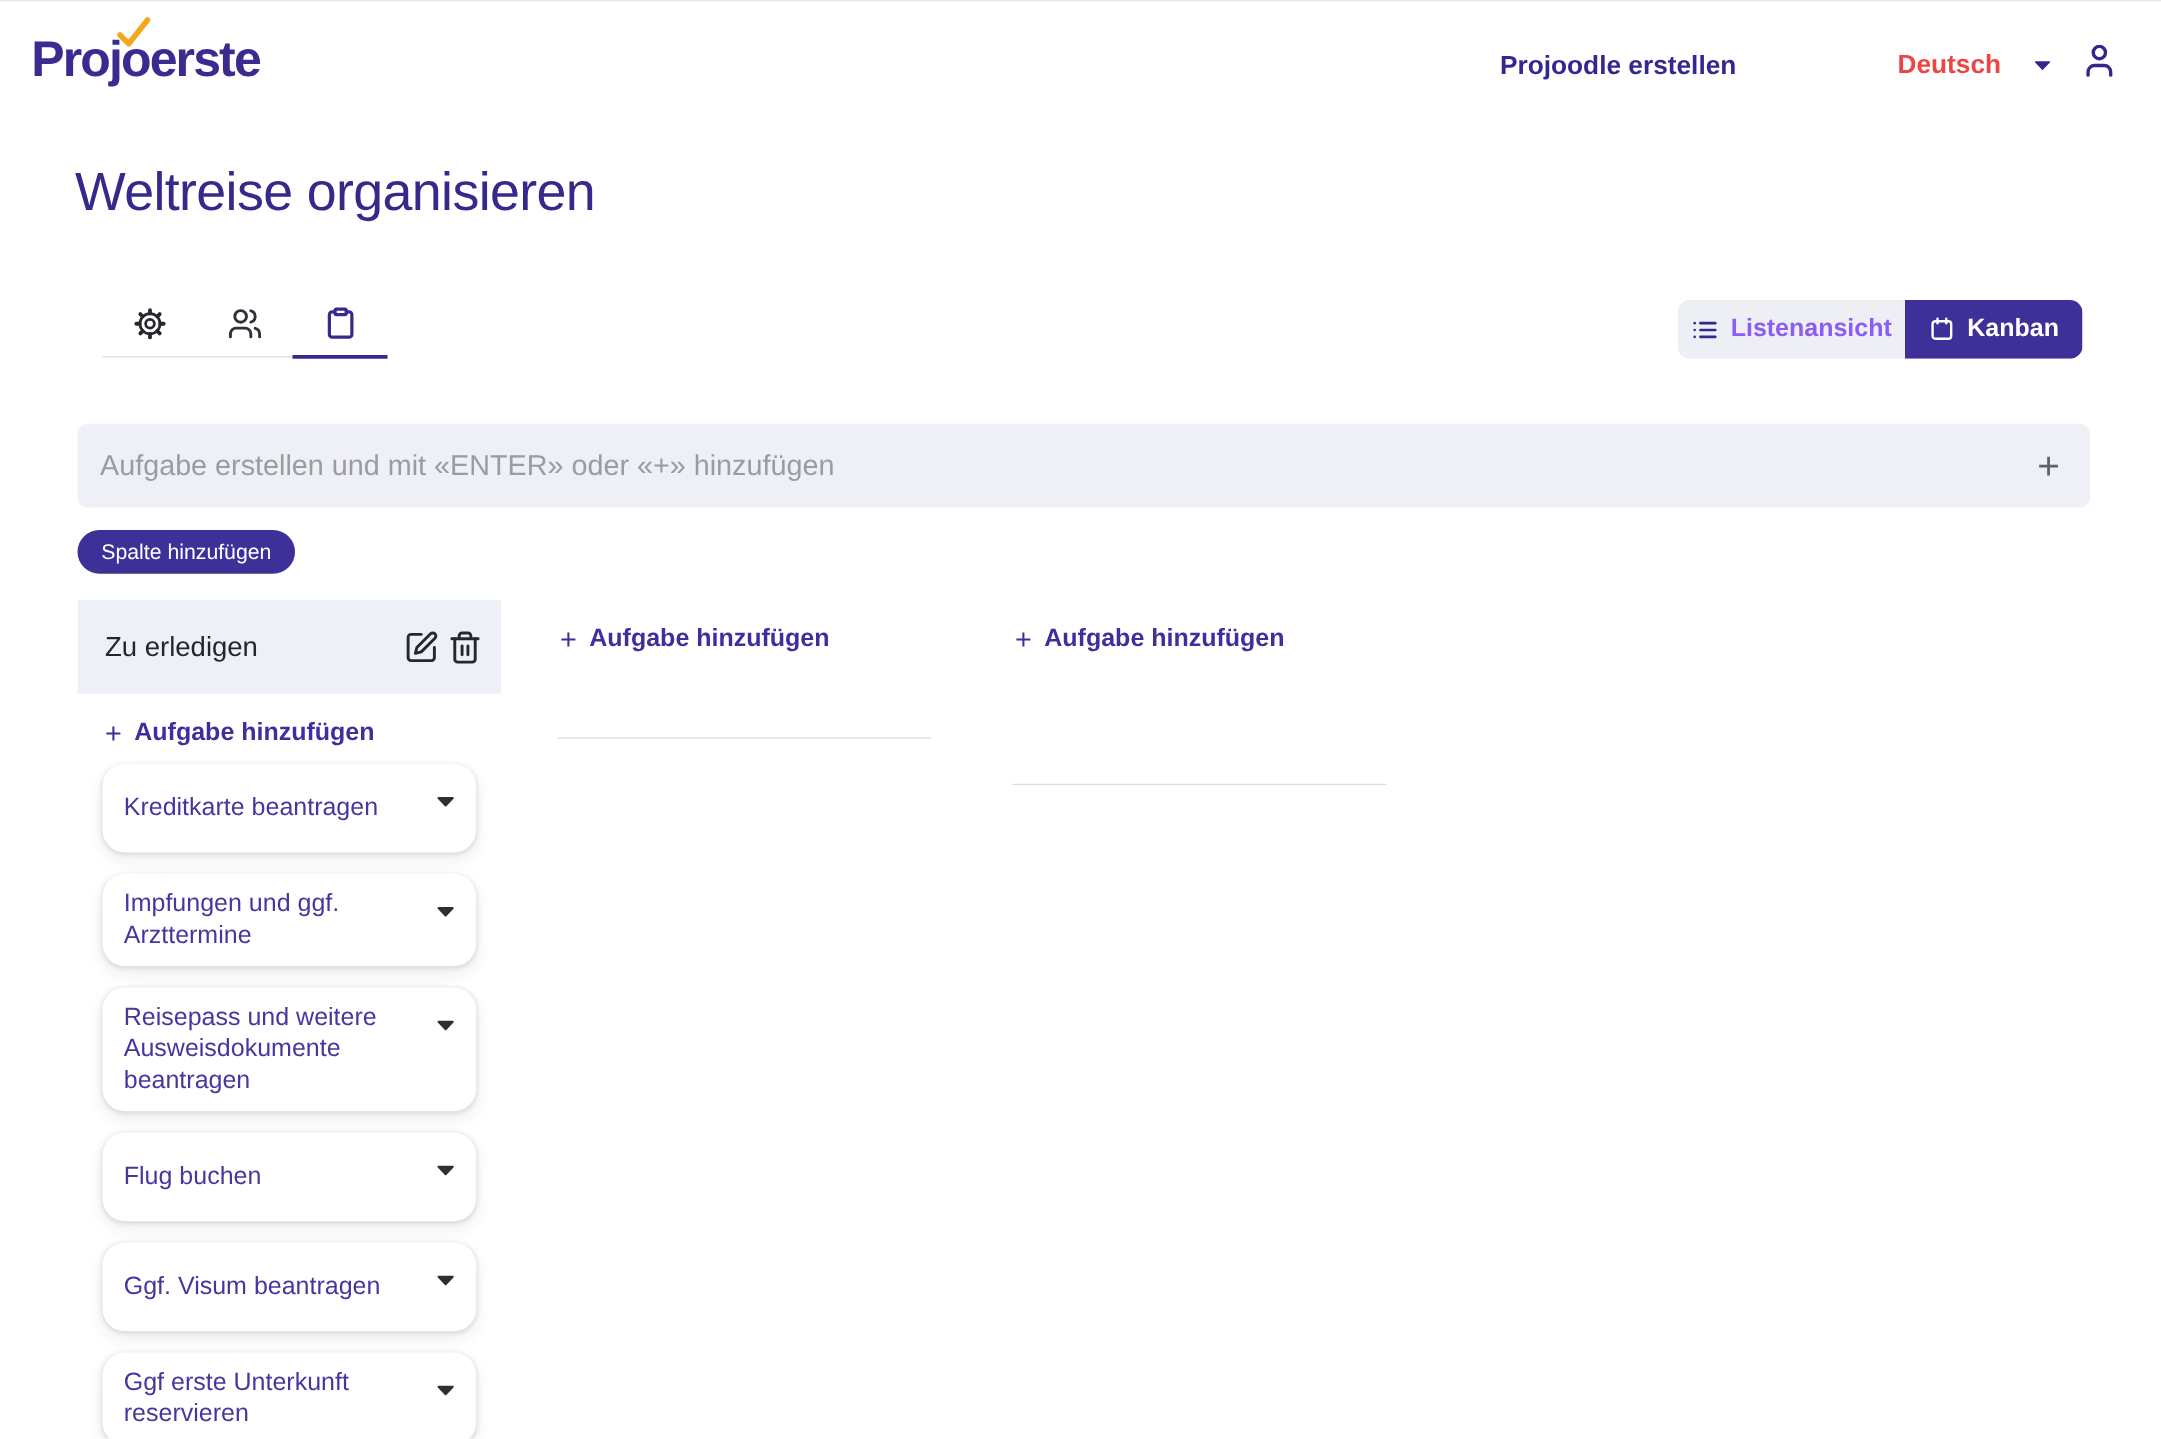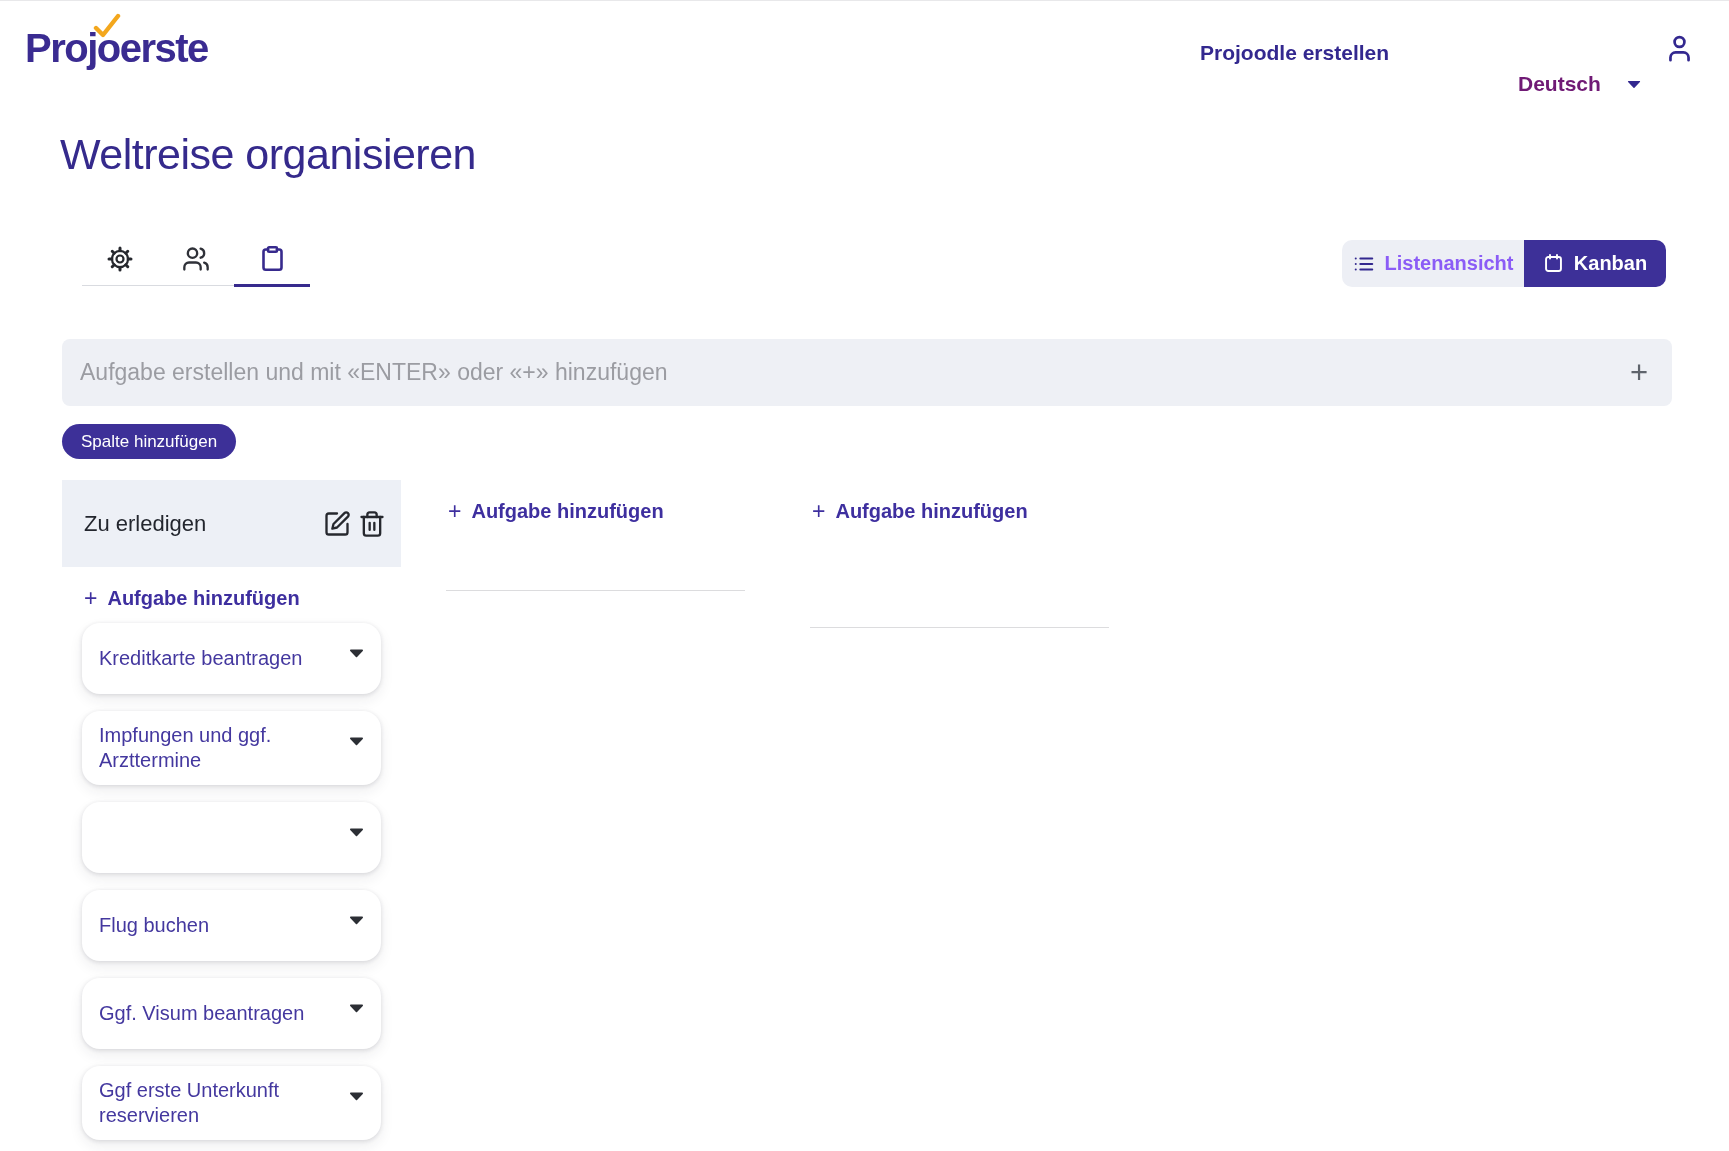--- a/index.html
+++ b/index.html
@@ -9,21 +9,21 @@
   .topline { position:absolute; top:0; left:0; right:0; height:1px; background:#e8e8ea; }
 
   
   .logo { position:absolute; left:25px; top:26px; font-size:40px; font-weight:800;
     color:#3a2b91; letter-spacing:-1.5px; cursor:pointer; }
   .logo-o { position:relative; display:inline-block; }
   .logo-check { position:absolute; left:-5px; top:-13px; }
   .create-label { position:absolute; left:1200px; top:41px; font-size:21px; font-weight:700;
     color:#33288f; cursor:pointer; }
   .lang { position:absolute; left:1518px; top:40px; display:flex; align-items:center; gap:26px;
-    font-size:21px; font-weight:700; color:#701a75; cursor:pointer;margin-top:32px; }
+    font-size:21px; font-weight:700; color:#ef4444; cursor:pointer; }
   .account { position:absolute; left:1664px; top:33px; cursor:pointer; }
 
   
   .page-title { position:absolute; left:60px; top:130px; font-size:43px; font-weight:400;
     color:#352a8c; letter-spacing:-0.5px; }
 
   
   .tabs { position:absolute; left:82px; top:232px; width:228px; display:flex;
     border-bottom:1px solid #d9dbe0; }
   .tab { width:76px; height:53px; display:flex; align-items:center; justify-content:center;
@@ -48,21 +48,21 @@
 
   
   .add-col { position:absolute; left:62px; top:424px; height:35px; padding:0 19px;
     border-radius:18px; background:#3d3098; color:#ffffff; font-size:17px;
     display:flex; align-items:center; border:none; cursor:pointer;
     font-family:"Liberation Sans", sans-serif; }
 
   
   .board { position:absolute; left:62px; top:480px; height:671px; display:flex; gap:25px; }
   .column { width:339px; display:flex; flex-direction:column; overflow:hidden; }
-  .col-header { height:87px; flex:none; background:#edf0f6; display:flex; align-items:center; }
+  .col-header { height:75px; flex:none; background:#edf0f6; display:flex; align-items:center; }
   .col-title { margin-left:22px; font-size:22px; color:#23262e; }
   .col-actions { margin-left:auto; margin-right:15px; display:flex; gap:7px; align-items:center; }
   .icon-btn { background:none; border:none; padding:0; cursor:pointer; line-height:0; }
   .col-body { flex:1; display:flex; flex-direction:column; }
   .add-task { margin:20px 0 0 22px; display:flex; align-items:center; gap:10px;
     font-size:20px; font-weight:700; color:#3e2f9f; cursor:pointer; width:max-content; }
   .add-task-plus { font-size:23px; font-weight:400; line-height:1; }
   .cards { margin:13px 20px 0; display:flex; flex-direction:column; gap:17px; }
   .card { position:relative; background:#fff; border-radius:18px; min-height:71px;
     display:flex; align-items:center; padding:12px 52px 12px 17px;
@@ -200,20 +200,21 @@
   </div>
 
   <div class="card">
     <span class="card-text">Impfungen und ggf. Arzttermine</span>
     <svg class="card-caret" width="15" height="9" viewBox="0 0 15 9">
       <path d="M1.8 1.4 L7.5 7.4 L13.2 1.4 Z" fill="#2c2f35" stroke="#2c2f35" stroke-width="1.6" stroke-linejoin="round"></path>
     </svg>
   </div>
 
   <div class="card">
+    <span class="card-text">Reisepass und weitere Ausweisdokumente beantragen</span>
     <svg class="card-caret" width="15" height="9" viewBox="0 0 15 9">
       <path d="M1.8 1.4 L7.5 7.4 L13.2 1.4 Z" fill="#2c2f35" stroke="#2c2f35" stroke-width="1.6" stroke-linejoin="round"></path>
     </svg>
   </div>
 
   <div class="card">
     <span class="card-text">Flug buchen</span>
     <svg class="card-caret" width="15" height="9" viewBox="0 0 15 9">
       <path d="M1.8 1.4 L7.5 7.4 L13.2 1.4 Z" fill="#2c2f35" stroke="#2c2f35" stroke-width="1.6" stroke-linejoin="round"></path>
     </svg>

